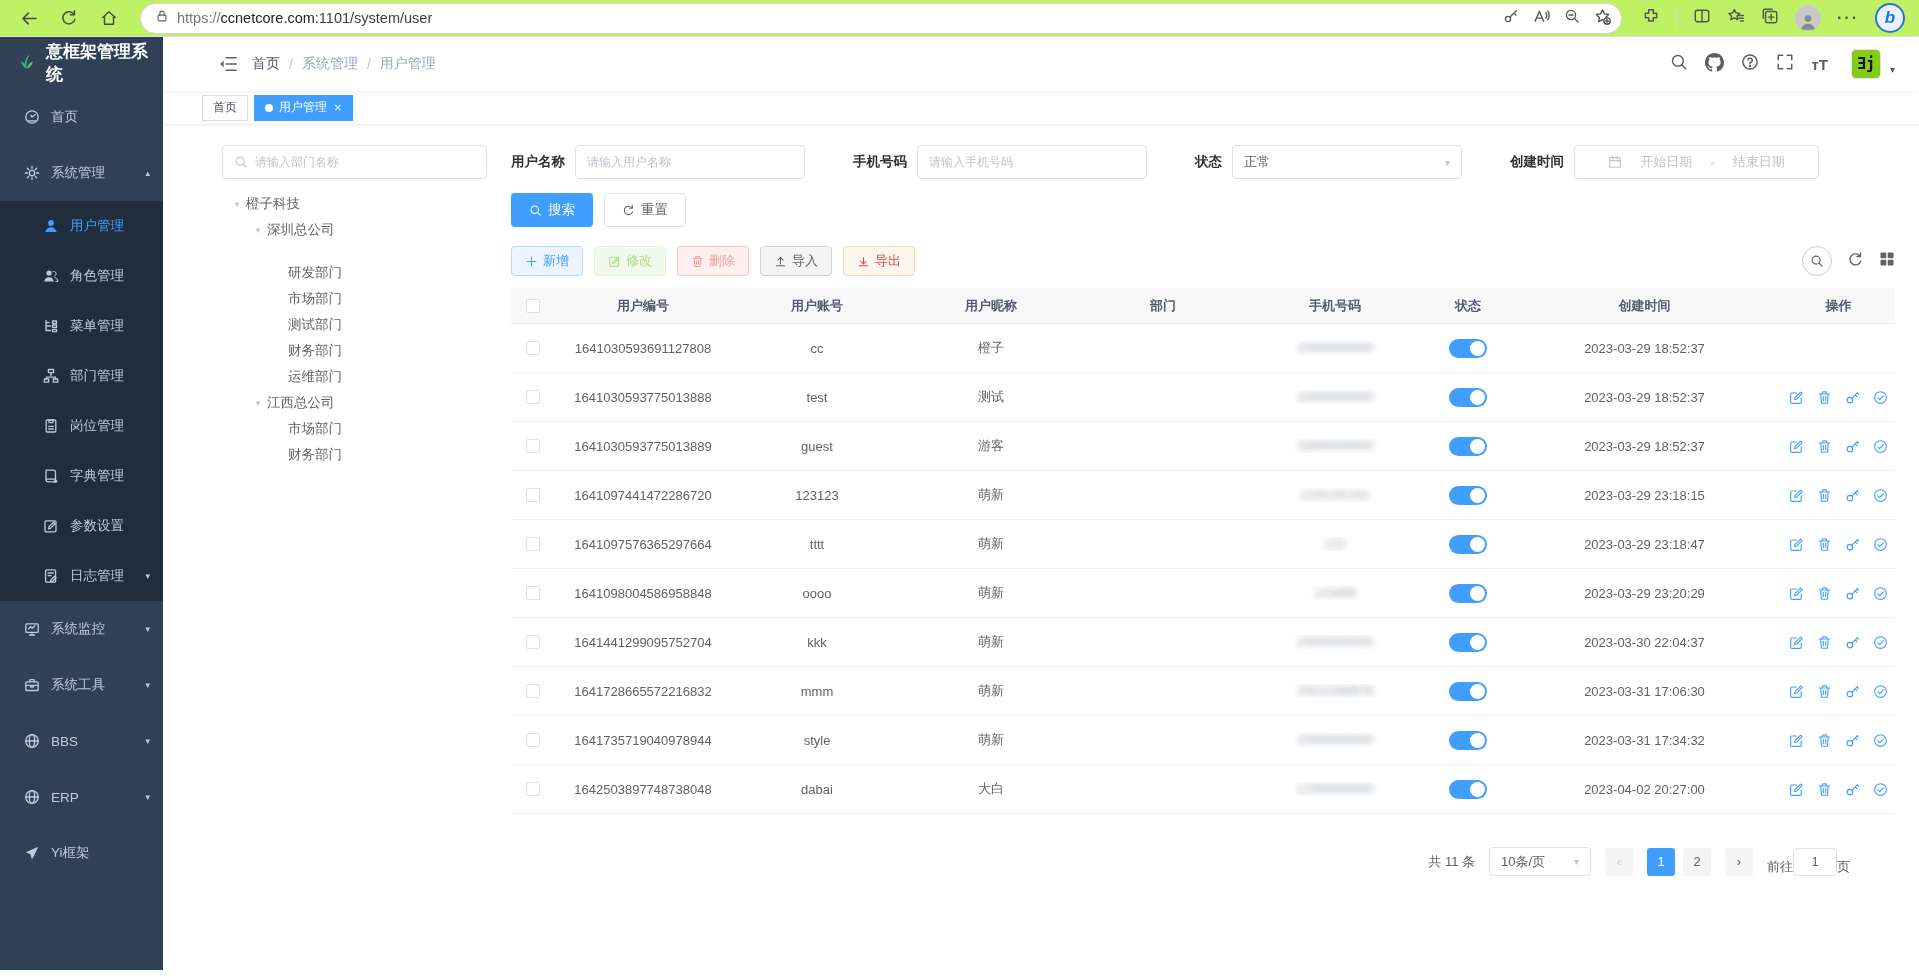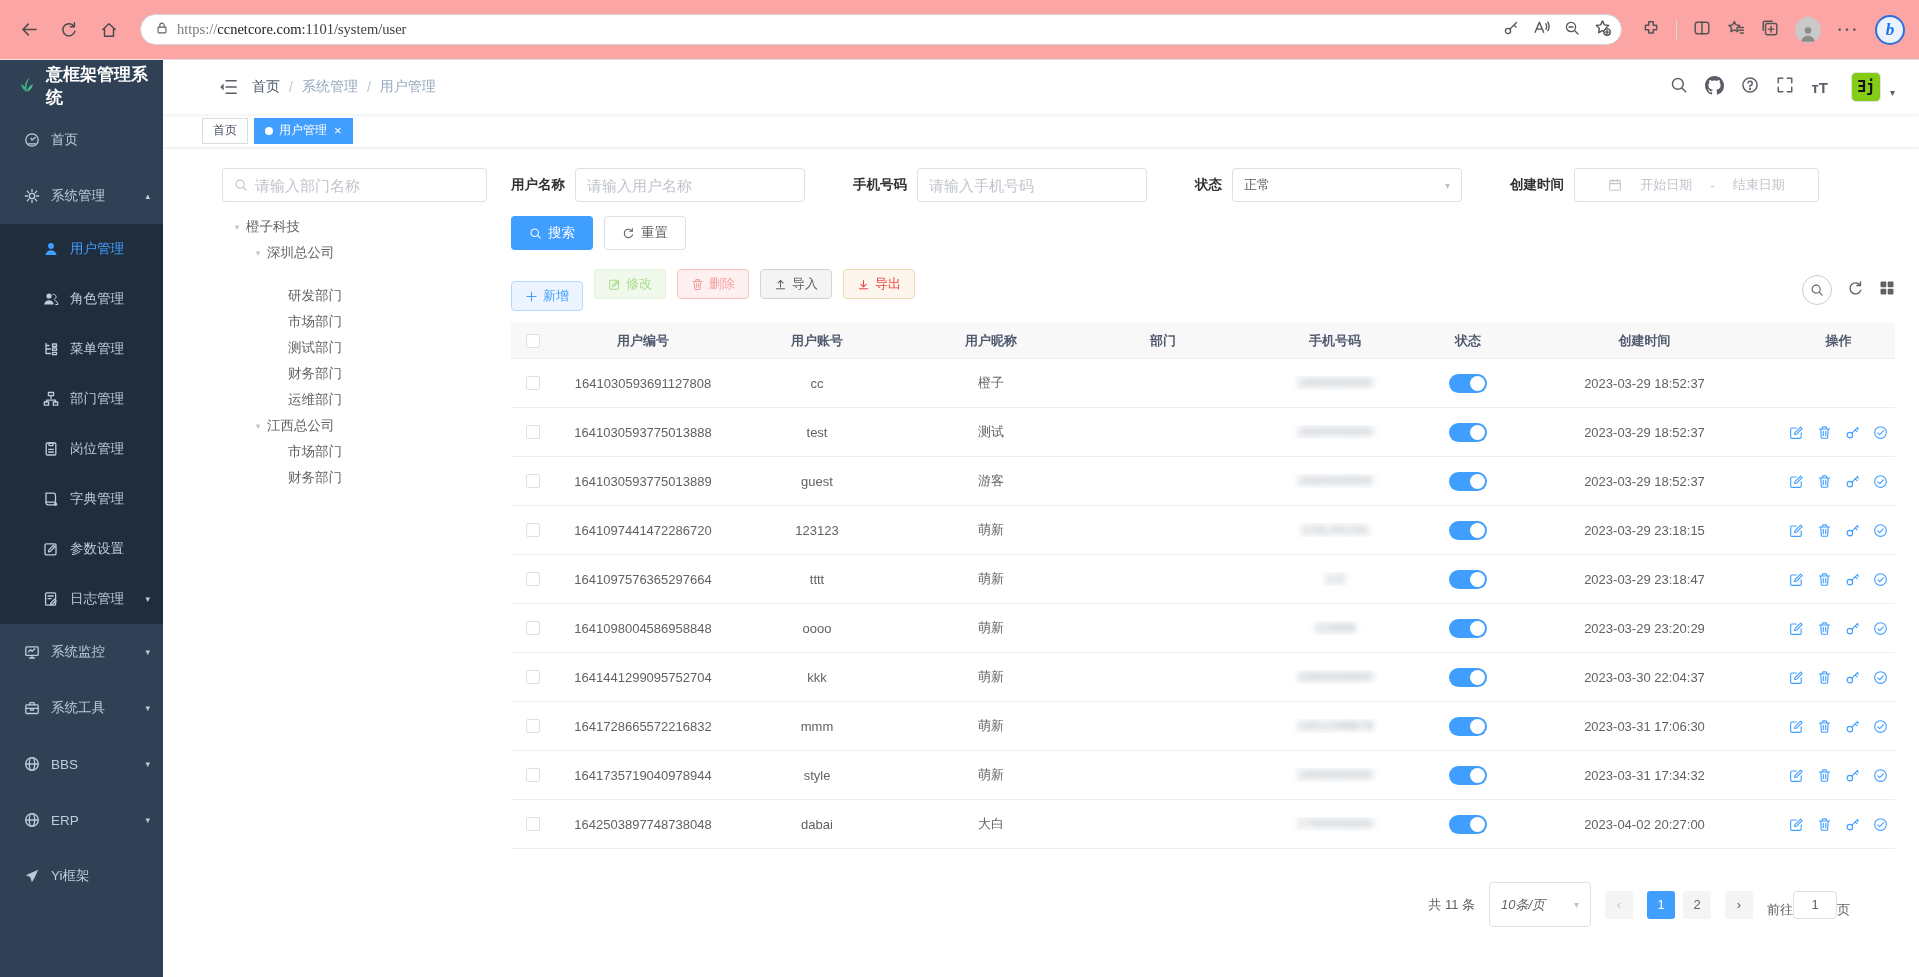--- a/index.html
+++ b/index.html
@@ -1,22 +1,22 @@
 <!DOCTYPE html>
 <html><head>
 <meta charset="utf-8">
 <style>
   * { margin:0; padding:0; box-sizing:border-box; }
   html,body { width:1919px; height:977px; overflow:hidden; background:#fff;
     font-family:"Liberation Sans","DejaVu Sans",sans-serif; }
   svg.i { stroke:currentColor; fill:none; stroke-width:1.3; stroke-linecap:round; stroke-linejoin:round; }
 
   
-  .browser { height:60px; background:#fca5a5; border-bottom:1px solid #e2e2e2;
-    display:flex; align-items:center; padding:0 14px; gap:10px; color:#4a4a4a;font-family:Liberation Serif, serif; }
+  .browser { height:37px; background:#bef264; border-bottom:1px solid #e2e2e2;
+    display:flex; align-items:center; padding:0 14px; gap:10px; color:#4a4a4a; }
   .bicon { width:30px; height:30px; display:flex; align-items:center; justify-content:center; border-radius:50%; flex:none; }
   .addressbar { flex:1; height:31px; background:#fff; border:1px solid #d5d5d5; border-radius:16px;
     display:flex; align-items:center; padding:0 10px 0 14px; gap:8px; margin:0 6px; }
   .urltext { flex:1; font-size:14.5px; color:#202124; white-space:nowrap; overflow:hidden; }
   .urltext .dim { color:#7a7a7a; }
   .ab-icons, .br-icons { display:flex; align-items:center; gap:14px; color:#555; }
   .br-icons { gap:16px; padding-left:4px; }
   .vsep { width:1px; height:20px; background:#d9d9d9; }
   .profile-dot { width:26px; height:26px; border-radius:50%; background:#c9c9c9; display:flex; align-items:flex-end; justify-content:center; overflow:hidden; }
   .bing { width:30px; height:30px; border-radius:50%; border:2px solid #2e6fdf; color:#1a73e8;
@@ -55,21 +55,21 @@
   .tab .dot { width:8px; height:8px; border-radius:50%; background:#fff; margin-right:6px; }
   .tab .close { margin-left:7px; font-size:13px; line-height:1; }
 
   
   .content { flex:1; padding:21px 24px 0 59px; display:flex; gap:24px; min-height:0; }
   .left-col { width:265px; flex:none; }
   .right-col { flex:1; min-width:0; }
 
   .inp { height:34px; border:1px solid #dcdfe6; border-radius:4px; display:flex; align-items:center;
     padding:0 11px; gap:7px; background:#fff; color:#c0c4cc; font-size:13px; }
-  .inp input { border:none; outline:none; flex:1; font-size:15px; color:#14532d; background:transparent; min-width:0; }
+  .inp input { border:none; outline:none; flex:1; font-size:12px; color:#14532d; background:transparent; min-width:0; }
   .inp input::placeholder { color:#c0c4cc; }
 
   .filter-row { display:flex; align-items:center; gap:48px; }
   .fgroup { display:flex; align-items:center; gap:10px; }
   .flabel { font-size:13.5px; color:#303133; font-weight:bold; white-space:nowrap; }
   .sel { width:230px; justify-content:space-between; color:#606266; }
   .sel .chev { color:#c0c4cc; font-size:10px; }
   .drange { width:245px; justify-content:center; gap:18px; color:#c0c4cc; }
 
   .tree { margin-top:12px; font-size:13.5px; color:#606266; }
@@ -80,21 +80,21 @@
     gap:6px; padding:4px 17px; cursor:pointer; border:1px solid transparent; }
   .btn svg { width:13px; height:13px; }
   .btn-primary { background:#409eff; color:#fff; }
   .btn-plainw { background:#fff; border-color:#dcdfe6; color:#606266; }
 
   .toolbar-row { margin-top:19px; display:flex; align-items:center; }
   .tb-left { display:flex; gap:11px; }
   .mbtn { height:30px; padding:0 13px; border-radius:4px; font-size:13px; display:inline-flex;
     align-items:center; gap:5px; cursor:pointer; border:1px solid; }
   .mbtn svg { width:13px; height:13px; }
-  .mb-add { color:#409eff; background:#ecf5ff; border-color:#b3d8ff;margin-top:12px; }
+  .mb-add { color:#409eff; background:#ecf5ff; border-color:#b3d8ff; }
   .mb-edit { color:#a8dd8c; background:#f0f9eb; border-color:#e1f3d8; }
   .mb-del { color:#f4a0a0; background:#fef0f0; border-color:#fbc4c4; }
   .mb-imp { color:#606266; background:#f4f4f5; border-color:#d3d4d6; }
   .mb-exp { color:#ef4444; background:#fdf6ec; border-color:#f5dab1; }
   .tb-right { margin-left:auto; display:flex; align-items:center; gap:15px; color:#606266; }
   .circ { width:30px; height:30px; border:1px solid #c9ccd2; border-radius:50%; display:flex; align-items:center; justify-content:center; }
 
   
   .table { margin-top:12px; }
   .trow { display:grid; grid-template-columns:44px 176px 172px 176px 168px 176px 90px 263px 125px;
@@ -106,21 +106,21 @@
   .blurred { filter:blur(3px); color:#96a0ab; font-size:12.5px; }
   .switch { width:38px; height:19px; border-radius:10px; background:#409eff; position:relative; display:inline-block; cursor:pointer; }
   .switch::after { content:""; position:absolute; right:2px; top:2px; width:15px; height:15px; border-radius:50%; background:#fff; }
   .acts { display:flex; gap:13px; color:#409eff; }
   .act { width:15px; height:15px; cursor:pointer; }
   .act svg { width:15px; height:15px; stroke-width:1.2; }
 
   
   .pager { margin-top:33px; display:flex; align-items:center; justify-content:flex-end; gap:14px;
     padding-right:45px; font-size:13px; color:#606266; }
-  .psize { width:102px; height:45px;font-style:italic; }
+  .psize { width:102px; height:29px; }
   .pbtn { width:28px; height:28px; border:none; border-radius:3px; background:#f4f4f5; color:#606266;
     font-size:13px; display:flex; align-items:center; justify-content:center; cursor:pointer; }
   .pbtn.dis { color:#c0c4cc; }
   .pages { display:flex; gap:8px; }
   .page { width:28px; height:28px; border:none; border-radius:3px; background:#f4f4f5; color:#606266;
     font-size:13px; cursor:pointer; }
   .page.active { background:#409eff; color:#fff; }
   .goto-input { width:44px; height:28px; border:1px solid #dcdfe6; border-radius:4px; text-align:center;
     font-size:13px; color:#606266; outline:none; }
   .pgroup { display:flex; align-items:flex-end; gap:0; }

